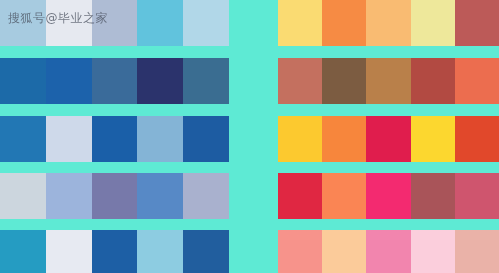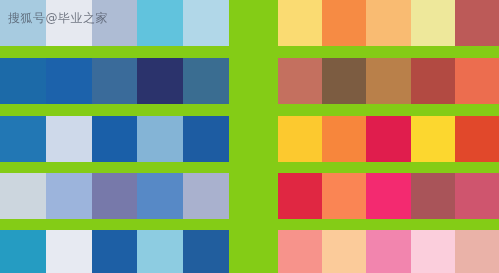--- a/index.html
+++ b/index.html
@@ -59,21 +59,21 @@
     color: rgba(70, 78, 92, 0.72);
     white-space: nowrap;
     pointer-events: none;
     user-select: none;
     font-family: "DejaVu Sans", sans-serif;
   }
 </style>
 </head>
 <body>
 
-<div id="board" style="background: #84cc16;">
+<div id="board" style="background: #5eead4;">
 
   <div class="palette-column" id="column-left">
 
     <div class="palette-row row-0">
       <span class="swatch" style="background-color: rgb(167, 203, 224);"></span>
       <span class="swatch" style="background-color: rgb(230, 233, 240);"></span>
       <span class="swatch" style="background-color: rgb(174, 188, 212);"></span>
       <span class="swatch" style="background-color: rgb(97, 195, 221);"></span>
       <span class="swatch" style="background-color: rgb(177, 215, 232);"></span>
     </div>

